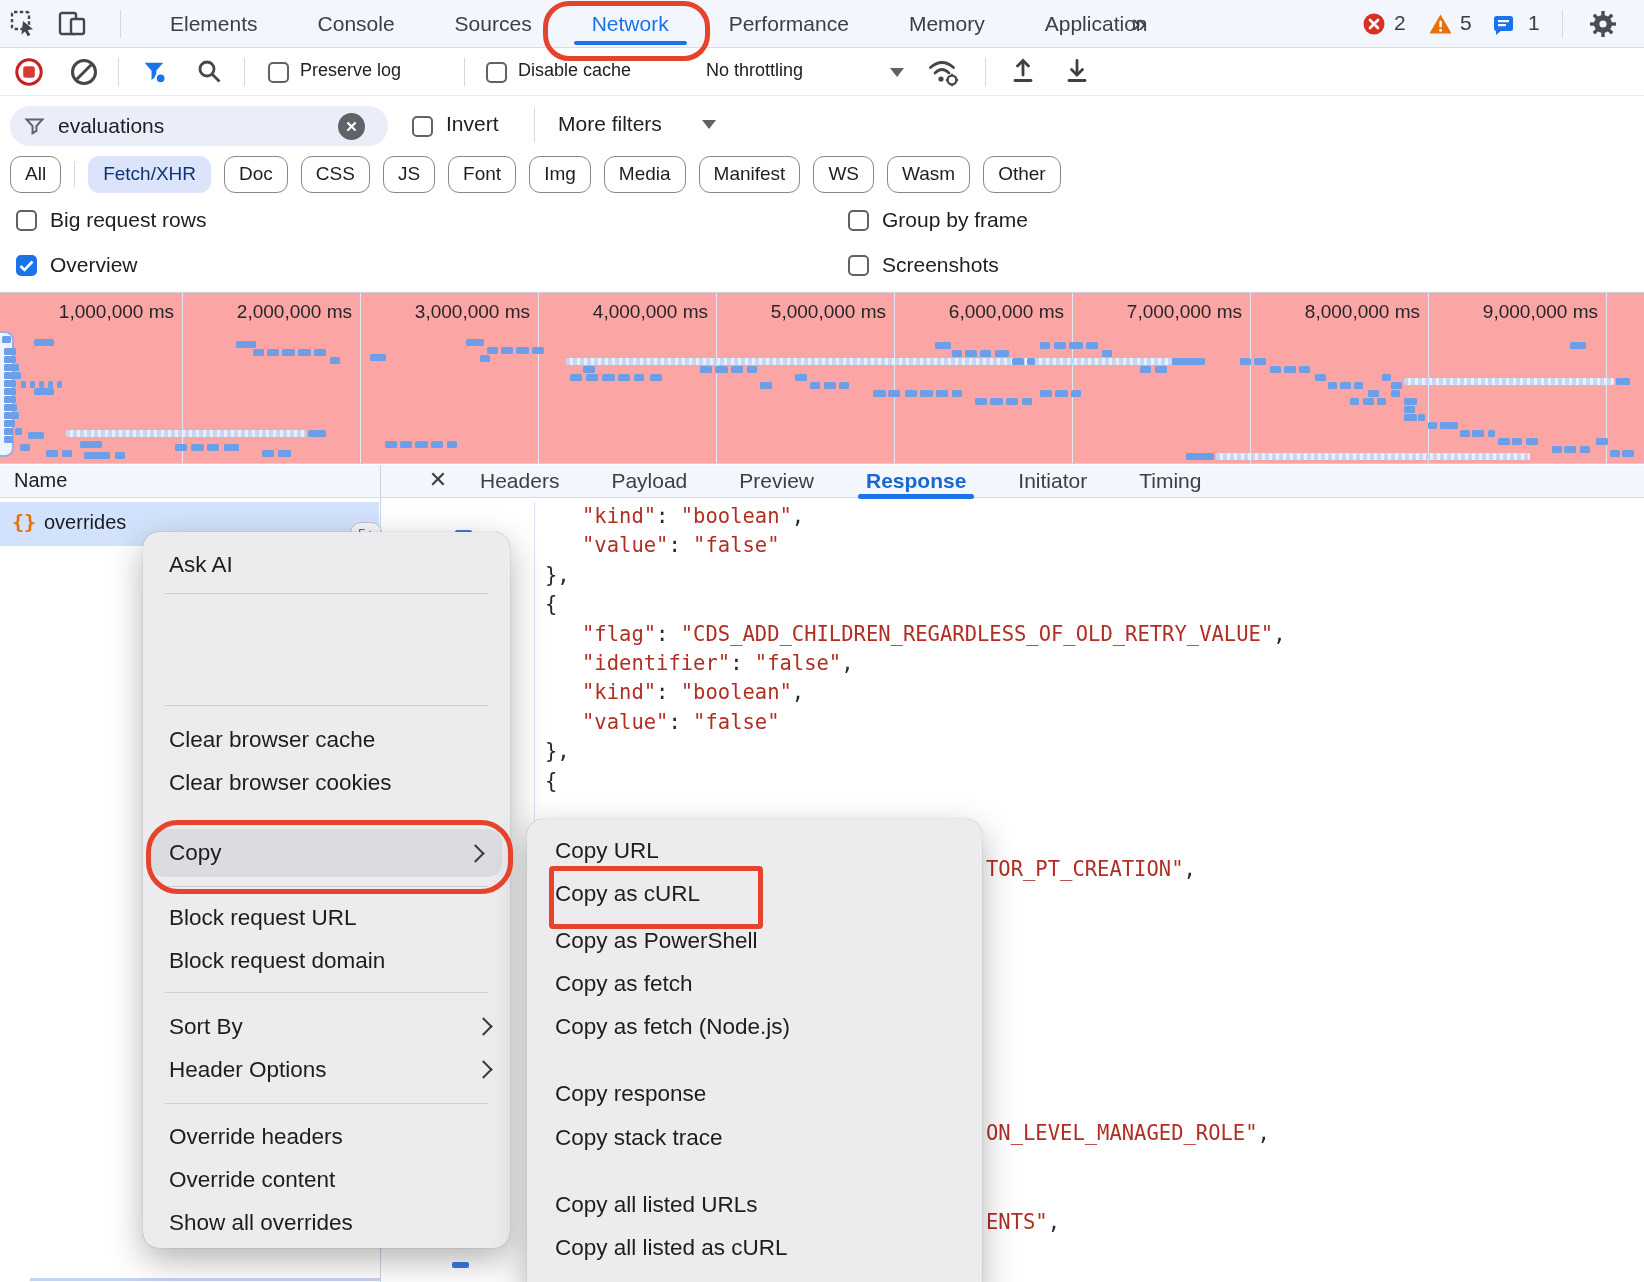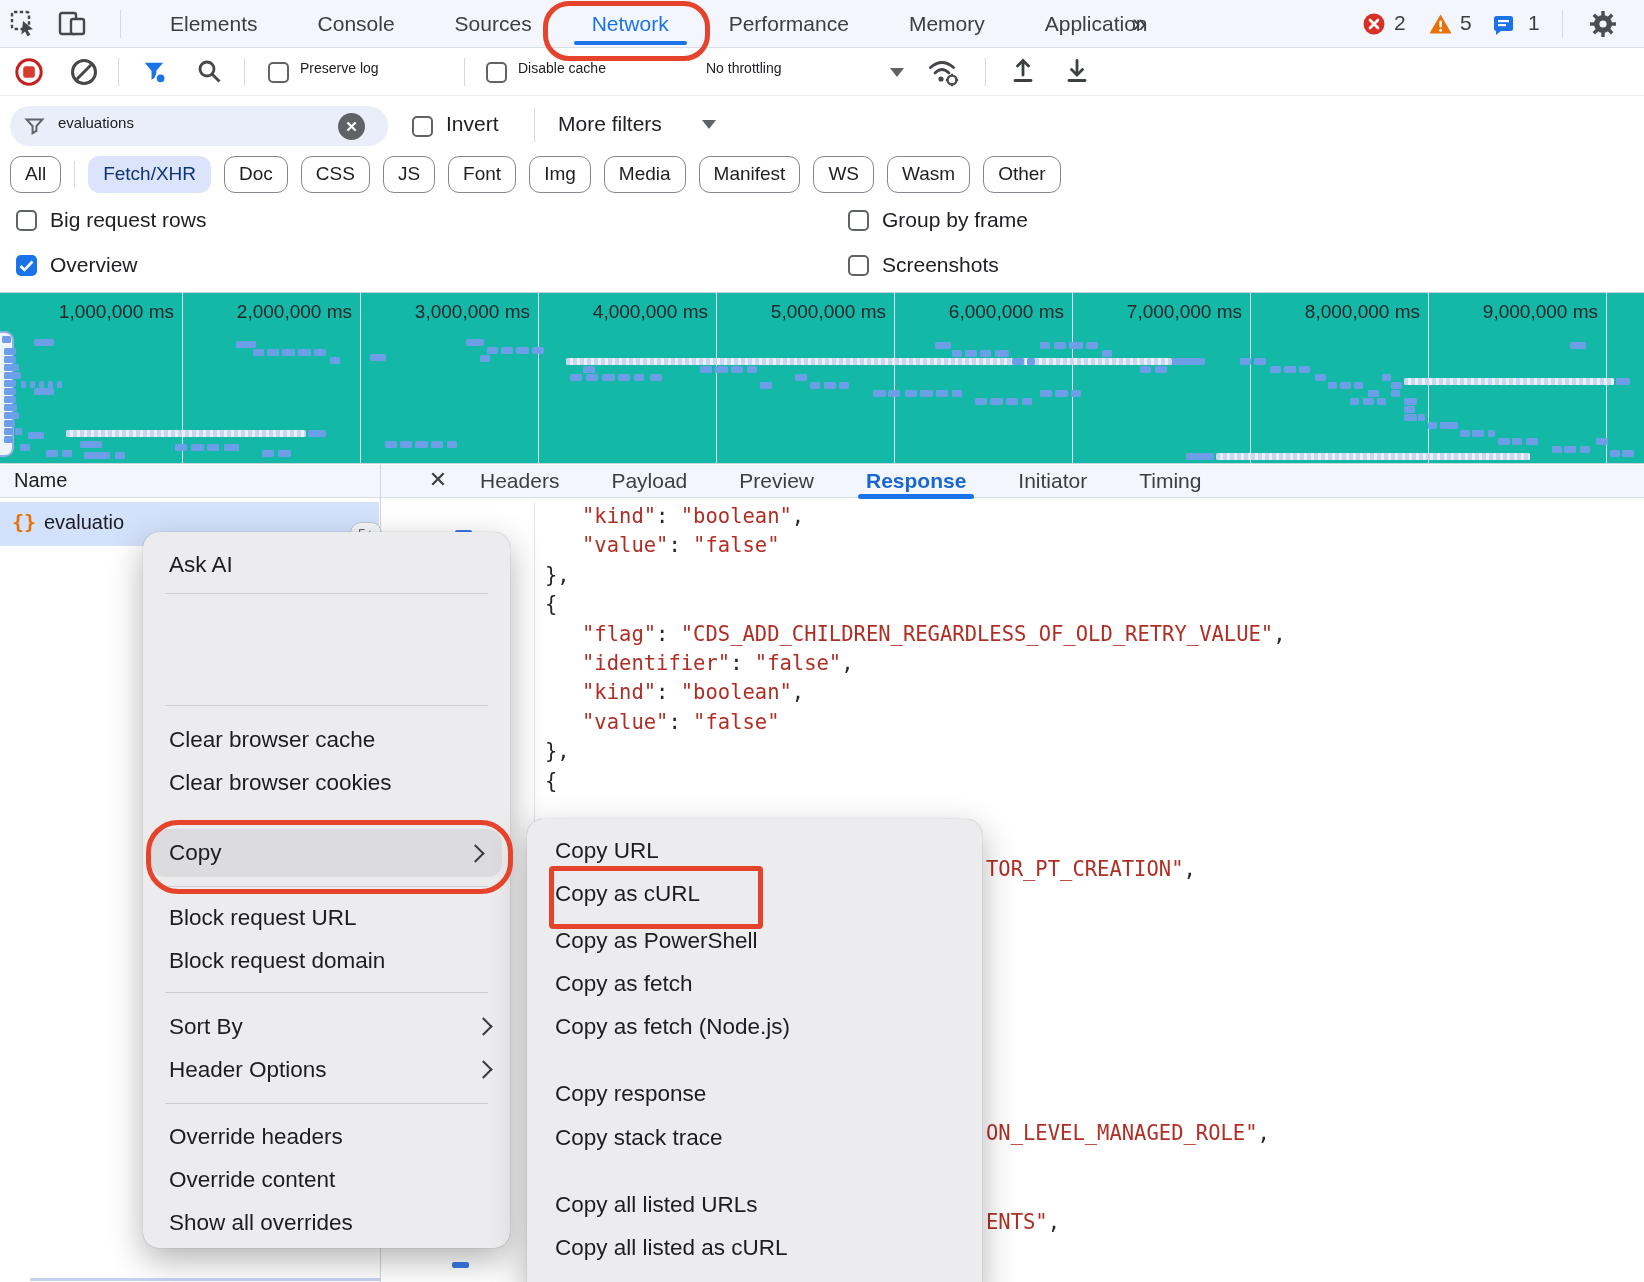--- a/index.html
+++ b/index.html
@@ -9,40 +9,40 @@
   .sep{position:absolute;width:1px;background:#d5d9e0;}
   
   #tabbar{left:0;top:0;width:1644px;height:48px;background:#f3f6fc;border-bottom:1px solid #d8dce3;box-sizing:border-box;}
   #panel-tabs{position:absolute;left:140px;top:0;height:47px;display:flex;}
   .tab{height:47px;display:flex;align-items:center;padding:0 30px;font-size:21px;color:#3c4043;position:relative;}
   .tab.sel{color:#1a73e8;font-weight:500;}
   .tab.sel::after{content:"";position:absolute;left:12px;right:12px;bottom:2px;height:4px;border-radius:3px;background:#1a73e8;}
   .count{position:absolute;top:11px;font-size:21px;color:#3c4043;}
   
   #toolbar2{left:0;top:48px;width:1644px;height:48px;background:#fff;border-bottom:1px solid #e8ebf0;box-sizing:border-box;}
-  .tool-label{position:absolute;top:60px;font-size:14px;color:#202124;}
+  .tool-label{position:absolute;top:60px;font-size:18px;color:#202124;}
   .caret{position:absolute;width:0;height:0;border-left:7px solid transparent;border-right:7px solid transparent;border-top:9px solid #5f6368;}
   
   #filter-pill{left:10px;top:106px;width:378px;height:40px;border-radius:20px;background:#e9eef8;}
-  #filter-text{position:absolute;left:58px;top:114px;font-size:15px;color:#202124;}
+  #filter-text{position:absolute;left:58px;top:114px;font-size:21px;color:#202124;}
   #filter-clear{position:absolute;left:338px;top:113px;width:27px;height:27px;border-radius:50%;background:#5f6368;color:#fff;
     display:flex;align-items:center;justify-content:center;font-size:15px;font-weight:bold;}
   
   #chips{position:absolute;left:10px;top:154px;display:flex;gap:13px;align-items:center;height:40px;}
   .chip{height:37px;display:flex;align-items:center;padding:0 14px;border:1.5px solid #83888f;border-radius:11px;
         font-size:19px;color:#1f1f1f;background:#fff;box-sizing:border-box;white-space:nowrap;}
   .chip.chipsel{background:#dbe4fb;border-color:#dbe4fb;color:#0d3574;}
   .chipdiv{width:1px;height:26px;background:#d5d9e0;}
   
   .cb{position:absolute;width:21px;height:21px;border:2.4px solid #5f6368;border-radius:5px;background:#fff;box-sizing:border-box;}
   .cb.on{border:none;background:#1a73e8;display:flex;align-items:center;justify-content:center;}
   .cb-label{position:absolute;font-size:21px;color:#202124;}
   
   #timeline{left:0;top:292px;width:1644px;height:172px;border-top:1px solid #ccd2da;border-bottom:1px solid #ccd2da;
-            box-sizing:border-box;background:#14b8a6;overflow:hidden;}
+            box-sizing:border-box;background:#fca5a5;overflow:hidden;}
   .gridline{position:absolute;top:0;bottom:0;width:1px;background:#e2e7f0;}
   .ticklabel{position:absolute;top:8px;width:170px;text-align:right;font-size:19px;color:#24262a;}
   .bar{position:absolute;height:7px;border-radius:1.5px;background:#6d9ee8;}
   .bar.striped{background:repeating-linear-gradient(90deg,#c6d6f3 0 4px,#eaf0fb 4px 7px);}
   #tl-handle{position:absolute;left:-9px;top:38px;width:19px;height:122px;border:2px solid #8fb0ea;border-radius:9px;background:#eef4fe;}
   
   .subheader{position:absolute;top:465px;height:33px;background:#f3f6fc;border-bottom:1px solid #d8dce3;box-sizing:border-box;}
   #name-h{left:0;width:380px;}
   #strip-h{left:381px;width:1263px;}
   #name-label{position:absolute;left:14px;top:469px;font-size:20px;color:#202124;}
@@ -433,21 +433,21 @@
     </div>
 
   <div class="subheader" id="name-h"></div>
   <div class="subheader" id="strip-h"></div>
   <div id="name-label">Name</div>
   <div id="vsplit"></div>
   <div id="panel-bottom-line"></div>
 
   <div id="row">
     <div id="row-json-icon">{}</div>
-    <div id="row-name">evaluatio</div>
+    <div id="row-name">overrides</div>
   </div>
   <div id="row-badge">5+</div>
   <div class="bluedash" style="left:455px;top:530px;"></div>
   <div class="bluedash" style="left:452px;top:1262px;"></div>
 
   <div id="close-x">✕</div>
   <div id="dtabs">
       <div class="dtab">Headers</div>
       <div class="dtab">Payload</div>
       <div class="dtab">Preview</div>

